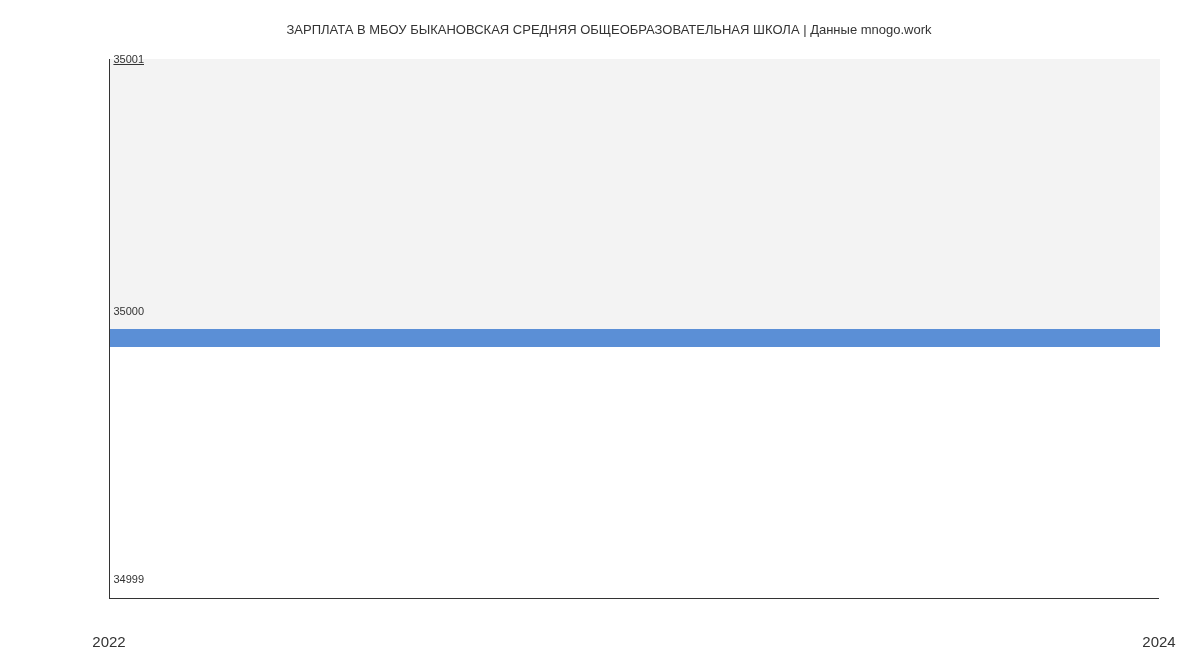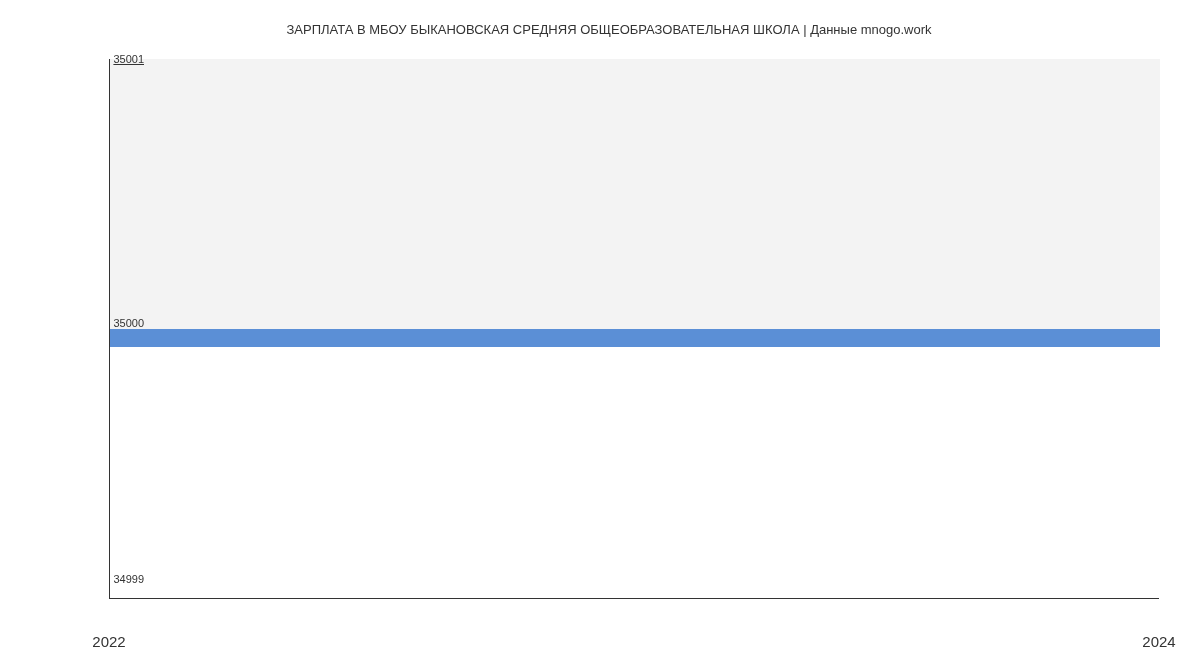--- a/index.html
+++ b/index.html
@@ -18,17 +18,17 @@
 <div class="title">ЗАРПЛАТА В МБОУ БЫКАНОВСКАЯ СРЕДНЯЯ ОБЩЕОБРАЗОВАТЕЛЬНАЯ ШКОЛА | Данные mnogo.work</div>
 
 <div class="chart-container">
   <div class="plot-area">
     <div class="fill-area"></div>
     <div class="data-line"></div>
   </div>
 </div>
 
 <div class="y-tick" style="top:50px;text-decoration:underline;">35001</div>
-<div class="y-tick" style="top:314px;">35000</div>
+<div class="y-tick" style="top:302px;">35000</div>
 <div class="y-tick" style="top:570px;">34999</div>
 
 <div class="x-tick" style="left:100px;">2022</div>
 <div class="x-tick" style="left:1150px;">2024</div>
 
 </body></html>

